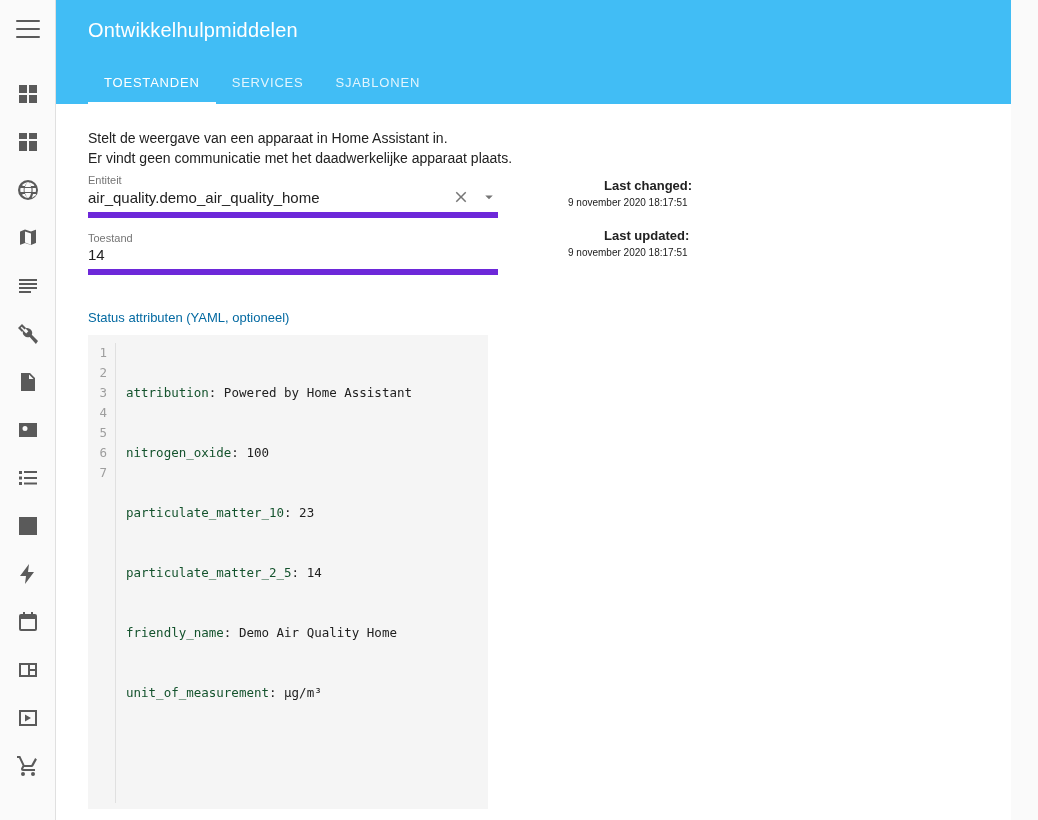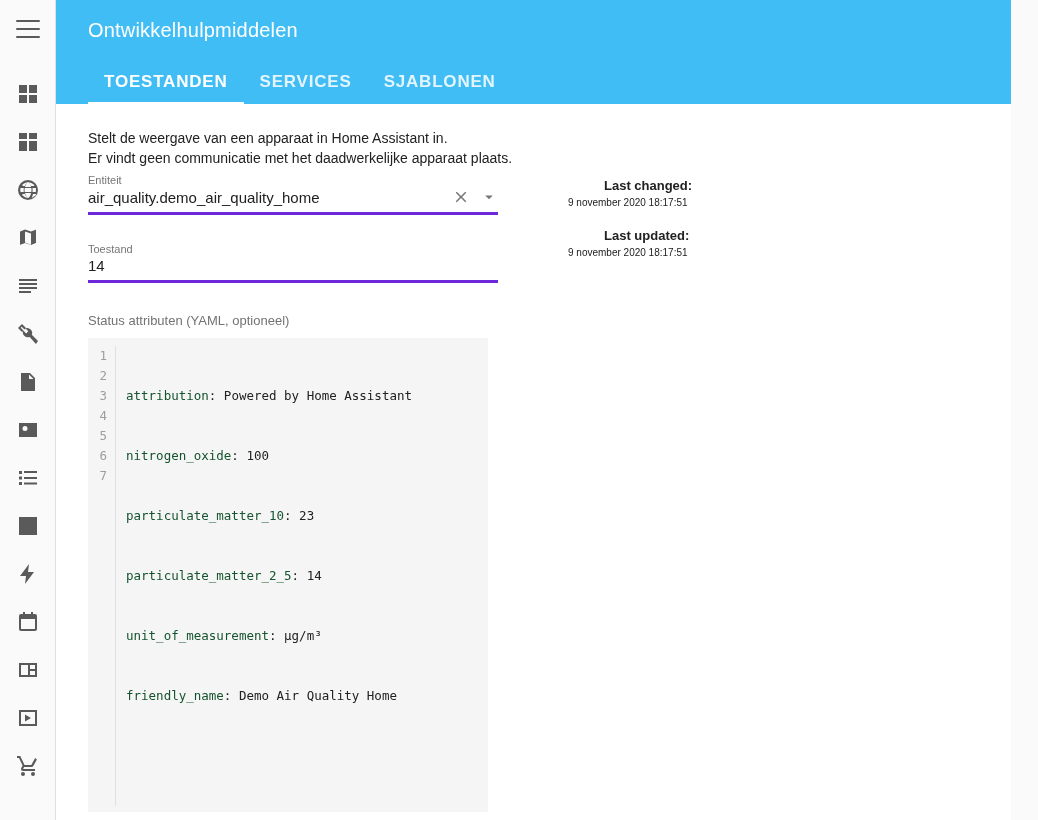--- a/index.html
+++ b/index.html
@@ -78,23 +78,23 @@
     letter-spacing: .2px;
   }
   .tabs {
     display: flex;
     margin-top: 22px;
     height: 42px;
     align-items: stretch;
   }
   .tab {
     padding: 0 16px;
-    font-size: 17px;
+    font-size: 13px;
     letter-spacing: .8px;
-    font-weight: 700;
+    font-weight: 400;
     color: rgba(255,255,255,.85);
     display: flex; align-items: center;
     cursor: pointer;
     border-bottom: 2px solid transparent;
     text-transform: uppercase;
   }
   .tab.active {
     color: #fff;
     border-bottom: 2px solid #fff;
   }
@@ -115,30 +115,30 @@
   }
 
   .form-row {
     display: flex;
     align-items: flex-start;
   }
   .form-left { width: 410px; }
 
   .field {
     position: relative;
-    margin-bottom: 28px;
+    margin-bottom: 14px;
   }
   .field-label {
     font-size: 11px;
     color: #757575;
     margin-bottom: 2px;
   }
   .field-input-wrap {
     position: relative;
-    border-bottom: 3px solid #6d28d9;
+    border-bottom: 6px solid #6d28d9;
     display: flex;
     align-items: center;
     padding-bottom: 6px;
   }
   .field-input {
     border: none;
     outline: none;
     font-size: 15px;
     color: #212121;
     background: transparent;
@@ -170,22 +170,22 @@
     margin-bottom: 4px;
     padding-left: 36px;
   }
   .info-value {
     font-size: 10px;
     color: #212121;
   }
 
   .attrs-label {
     font-size: 13px;
-    color: #737373;
-    margin: 2px 0 10px 0;
+    color: #0369a1;
+    margin: 21px 0 10px 0;
   }
 
   
   .yaml-editor {
     width: 400px;
     background: #f5f5f5;
     border: none;
     font-family: "DejaVu Sans Mono", monospace;
     font-size: 12.5px;
     line-height: 20px;
@@ -368,21 +368,21 @@
           <div>4</div>
           <div>5</div>
           <div>6</div>
           <div>7</div>
         </div>
         <div class="code-area">
           <div><span class="tok-key">attribution</span><span>: </span><span class="tok-val">Powered by Home Assistant</span></div>
           <div><span class="tok-key">nitrogen_oxide</span><span>: </span><span class="tok-val">100</span></div>
           <div><span class="tok-key">particulate_matter_10</span><span>: </span><span class="tok-val">23</span></div>
           <div><span class="tok-key">particulate_matter_2_5</span><span>: </span><span class="tok-val">14</span></div>
+          <div><span class="tok-key">friendly_name</span><span>: </span><span class="tok-val">Demo Air Quality Home</span></div>
           <div><span class="tok-key">unit_of_measurement</span><span>: </span><span class="tok-val">µg/m³</span></div>
-          <div><span class="tok-key">friendly_name</span><span>: </span><span class="tok-val">Demo Air Quality Home</span></div>
           <div>&nbsp;</div>
         </div>
       </div>
 
     </div>
   </div>
 </div>
 
 </body></html>

